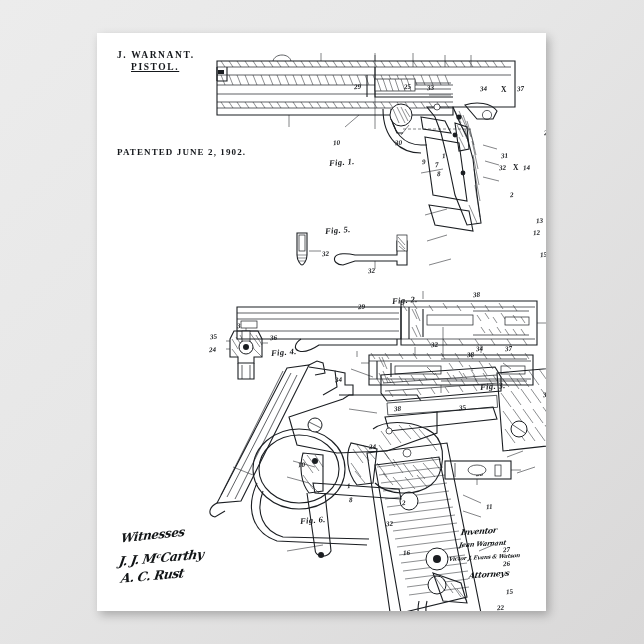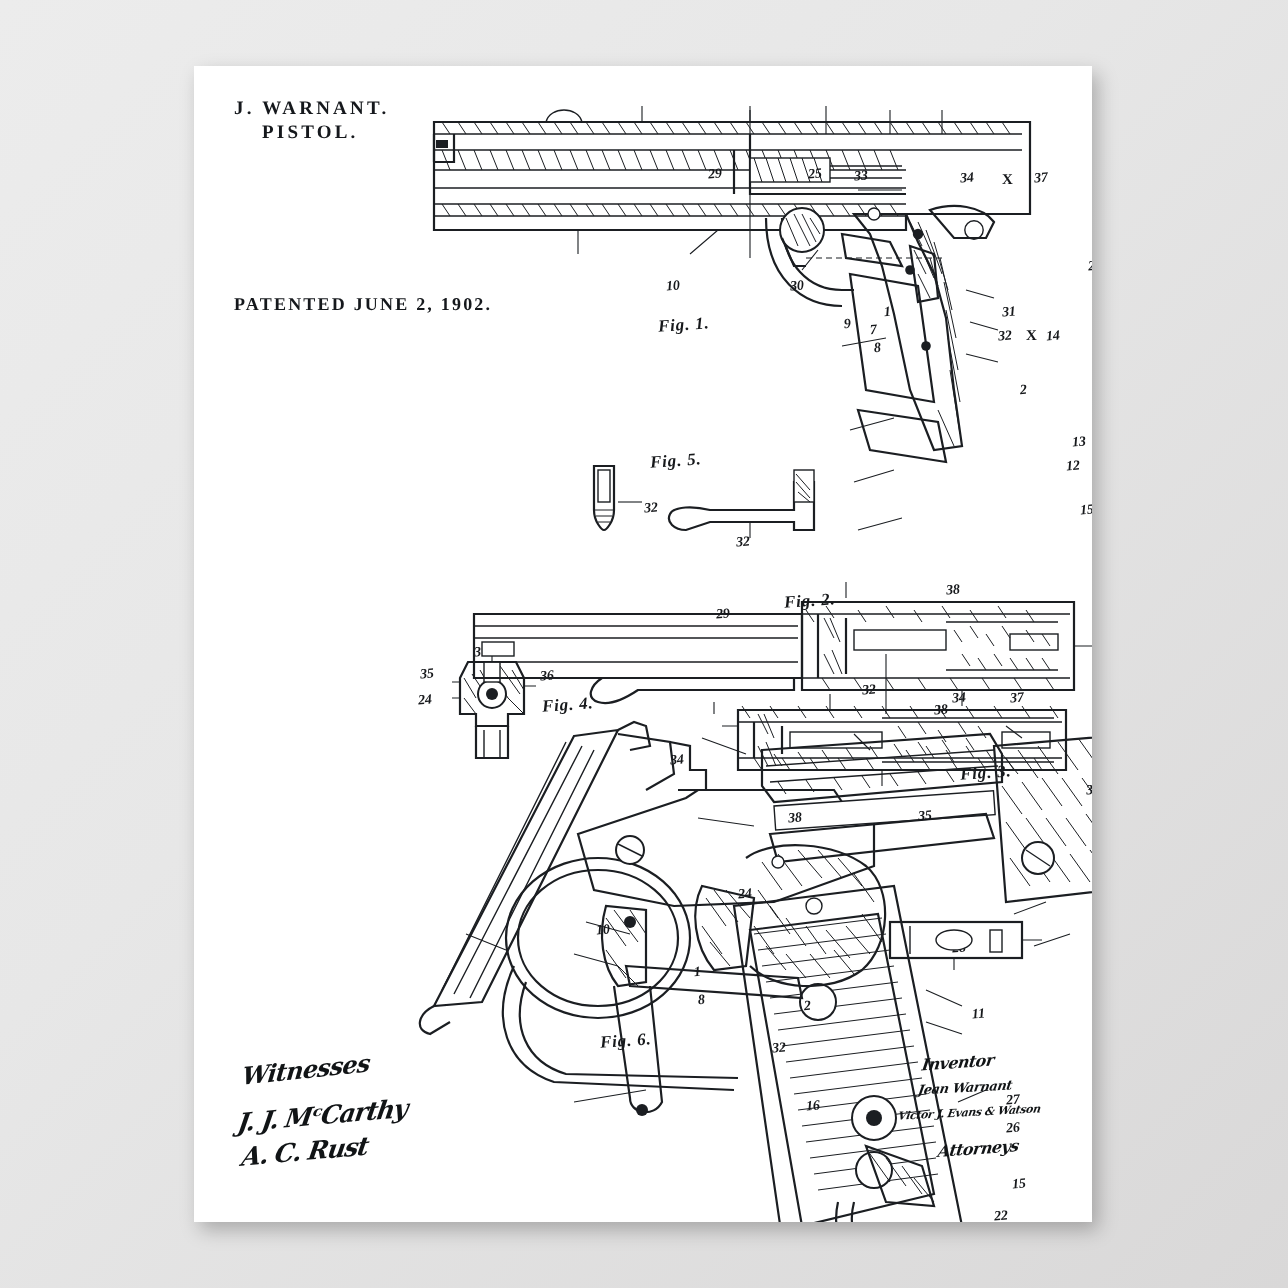--- a/index.html
+++ b/index.html
@@ -20,21 +20,21 @@
   }
   #sheet{position:absolute;inset:0;overflow:hidden;}
 
   
   .hd{
     position:absolute;color:#15181c;
     font-family:"Liberation Serif", serif;
     font-weight:700;letter-spacing:1.6px;
   }
   .hd-name{left:20px;top:17px;font-size:9.5px;}
-  .hd-sub{left:34px;top:29px;font-size:9.5px;}
+  .hd-sub{left:34px;top:29px;font-size:9.5px;text-decoration:underline;}
   .hd-date{left:20px;top:114px;font-size:9px;letter-spacing:1.1px;}
 
   .figlbl{
     position:absolute;color:#16181b;
     font-family:"Liberation Serif", serif;
     font-style:italic;font-weight:700;font-size:8.5px;
     letter-spacing:.4px;
     transform:rotate(-4deg);
     white-space:nowrap;
   }

